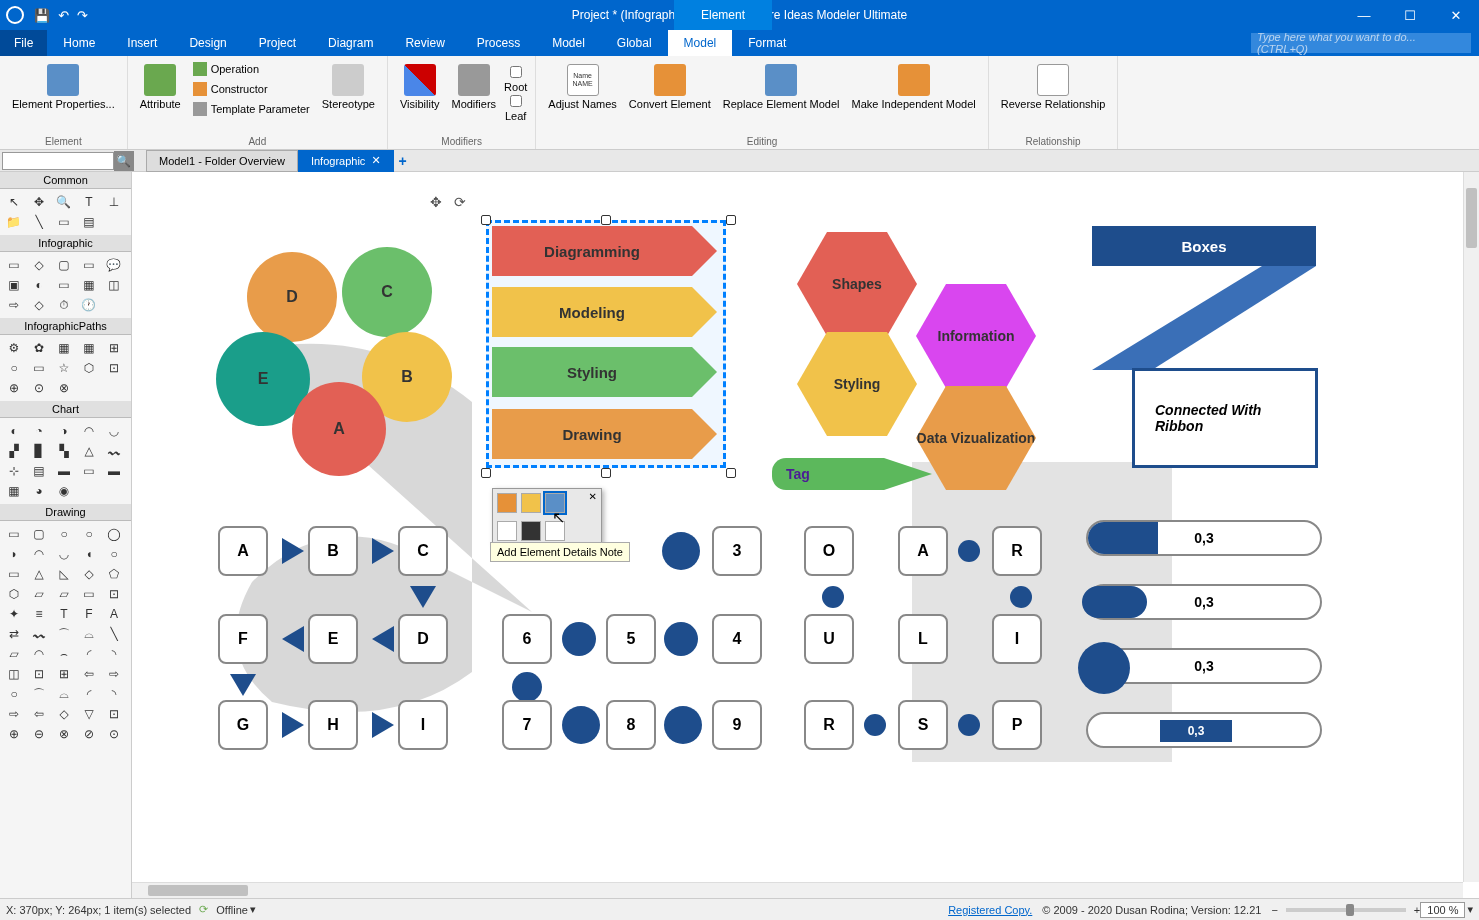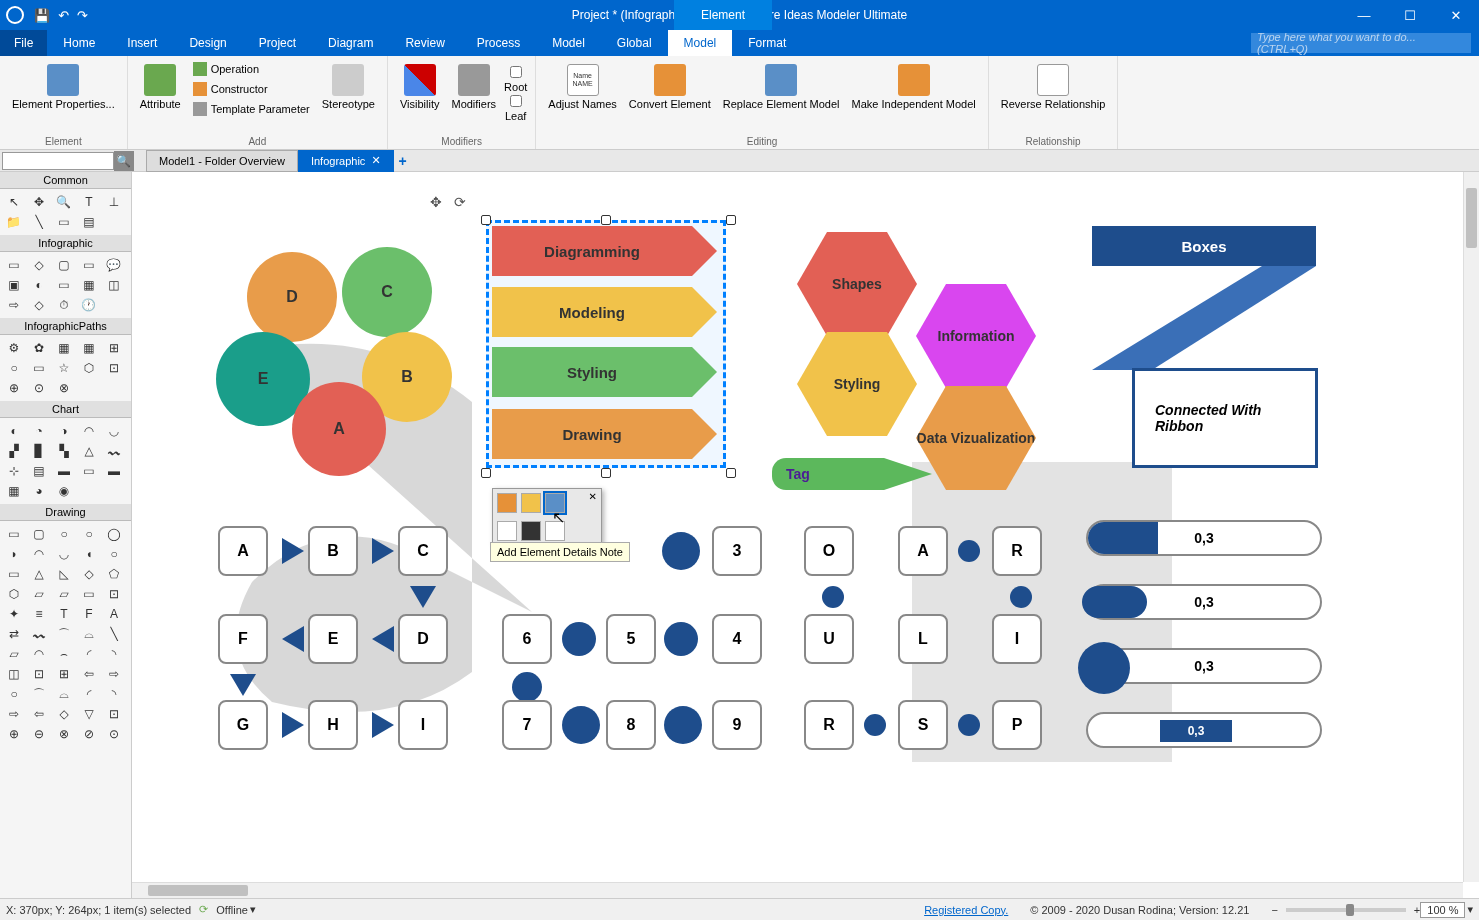--- a/index.html
+++ b/index.html
@@ -510,21 +510,21 @@
   </div>
 </div>
 
 <div class="status-bar">
   <span>X: 370px; Y: 264px; 1 item(s) selected</span>
   <span style="margin:0 8px;color:#6aa84f">⟳</span>
   <span>Offline</span>
   <span style="margin-left:2px">▾</span>
   <span class="spacer"></span>
   <span class="status-link">Registered Copy.</span>
-  <span style="margin:0 22px">© 2009 - 2020 Dusan Rodina; Version: 12.21</span>
+  <span style="margin:0 10px">© 2009 - 2020 Dusan Rodina; Version: 12.21</span>
   <span>−</span>
   <div class="zoom-slider">
       <div class="tk"></div>
     </div>
   <span>+</span>
   <span class="zoom-box">100 %</span>
   <span style="margin-left:2px">▾</span>
 </div>
 
 </body></html>

